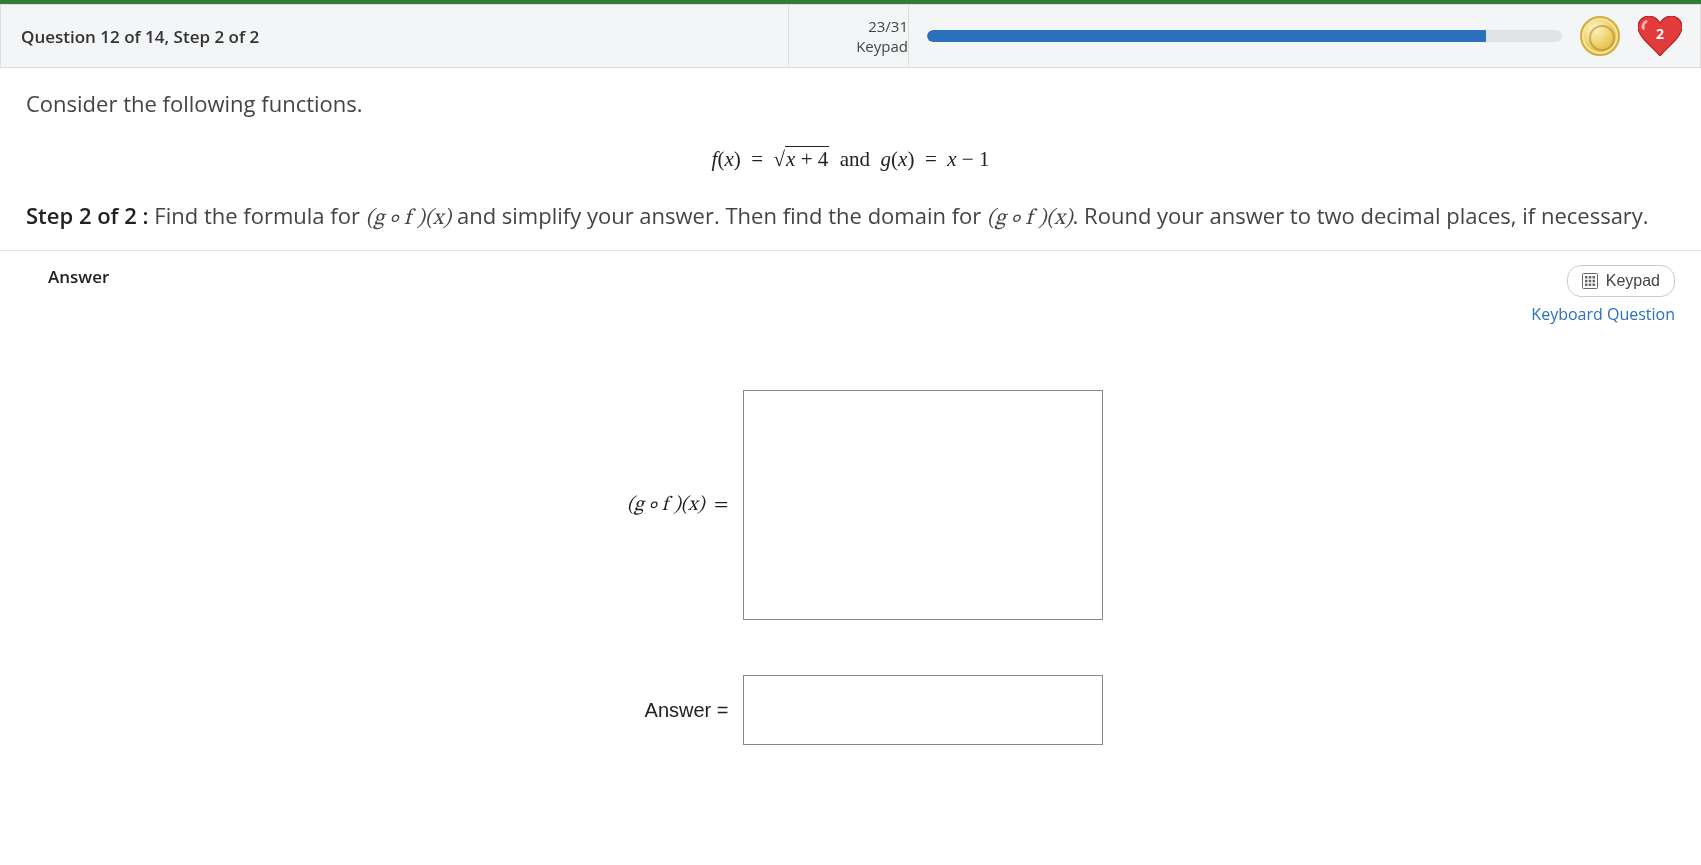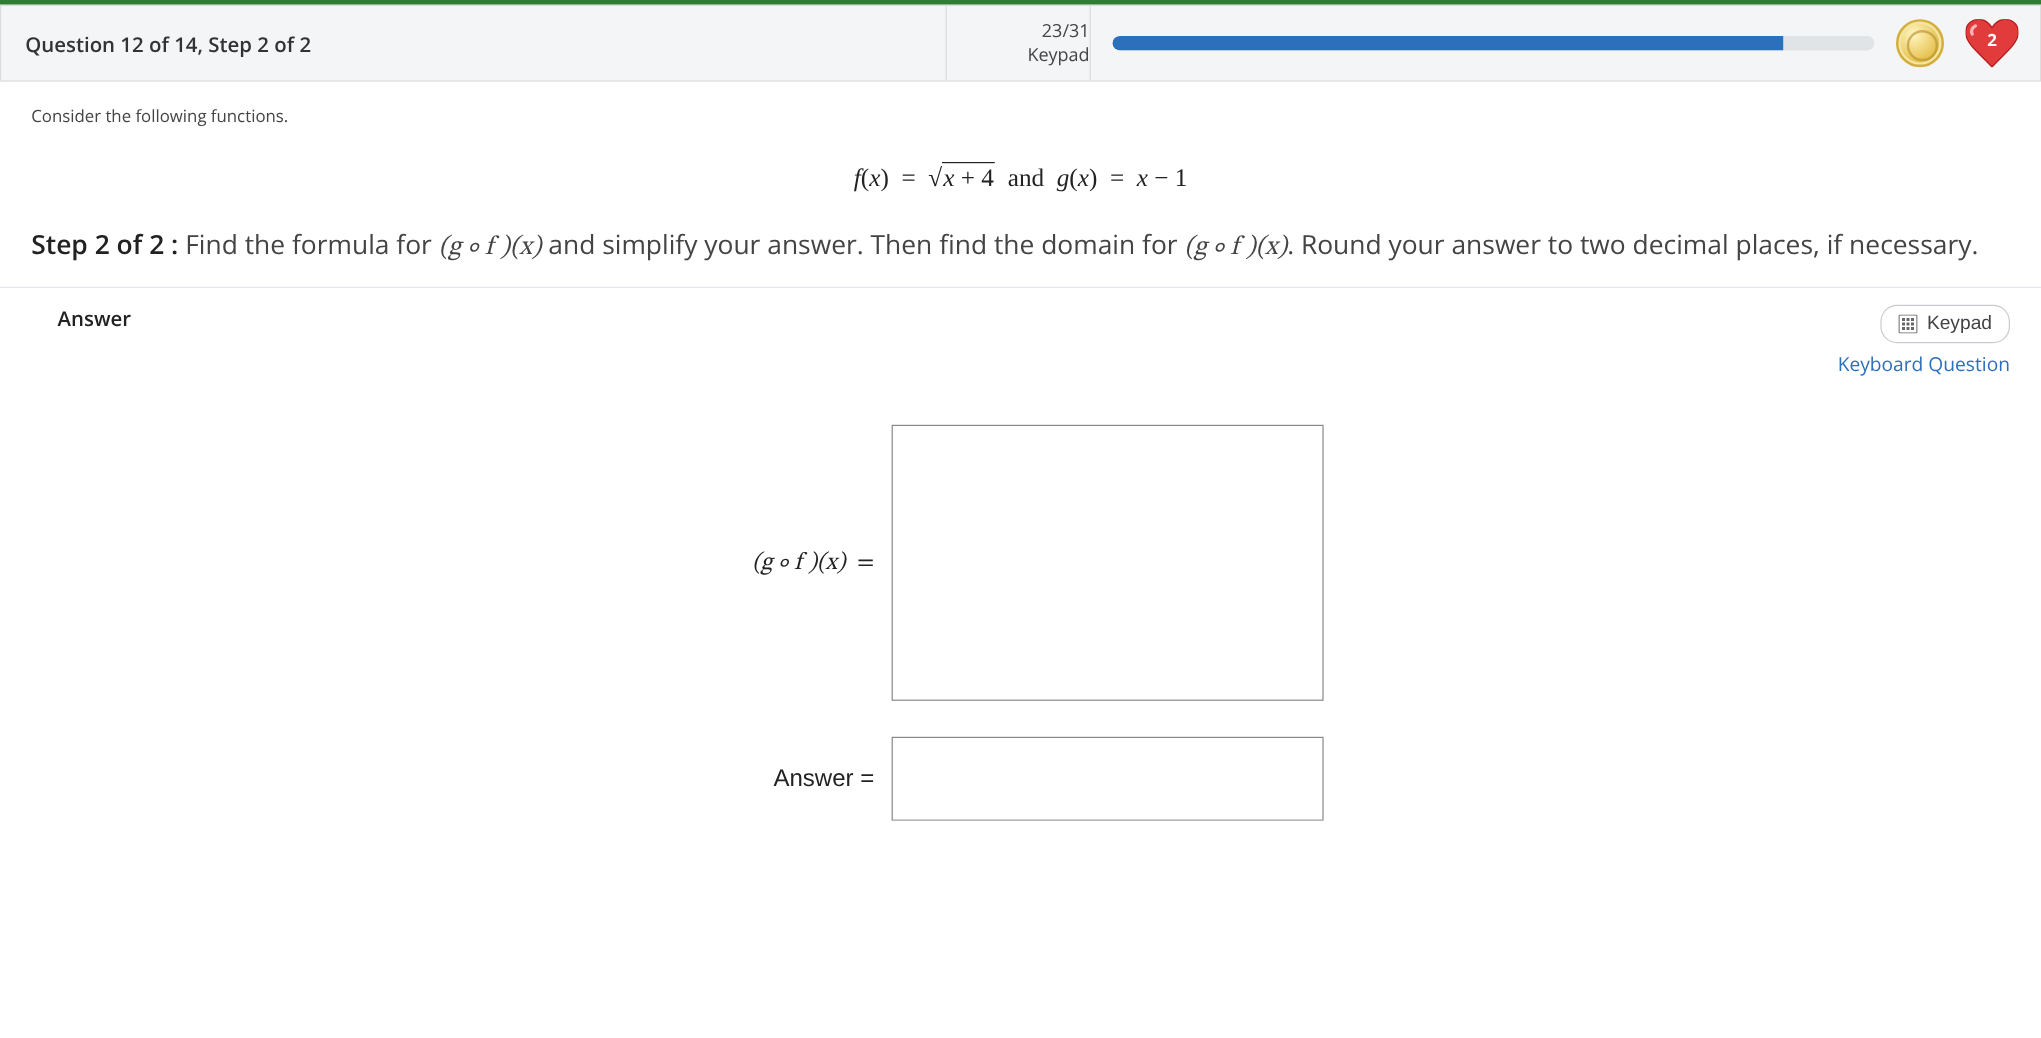--- a/index.html
+++ b/index.html
@@ -85,21 +85,21 @@
 .heart-icon svg { width: 44px; height: 40px; }
 .heart-count {
   position: absolute;
   top: 8px; left: 0; right: 0;
   text-align: center;
   color: #fff;
   font-weight: 700;
   font-size: 14px;
 }
 .content { padding: 20px 26px 0 26px; }
-.intro-text { color: #444; font-size: 14px; margin-bottom: 28px; }
+.intro-text { color: #444; font-size: 22px; margin-bottom: 28px; }
 .functions-line {
   text-align: center;
   font-family: Liberation Serif, serif;
   font-size: 21px;
   color: #222;
   margin-bottom: 28px;
 }
 .sqrtwrap { display:inline-block; position:relative; }
 .sqrtwrap .vinculum {
   border-top: 1.2px solid #222;
@@ -149,20 +149,21 @@
   margin-top: 40px;
   display: flex;
   flex-direction: column;
   align-items: center;
   gap: 30px;
 }
 .input-row {
   display: flex;
   align-items: center;
   gap: 14px;
+  margin-top: 25px;
 }
 .input-label {
   font-family: "Cambria Math", "STIX Two Math", Georgia, serif;
   font-size: 20px;
   color: #222;
   width: 130px;
   text-align: right;
 }
 .formula-box {
   width: 360px;

